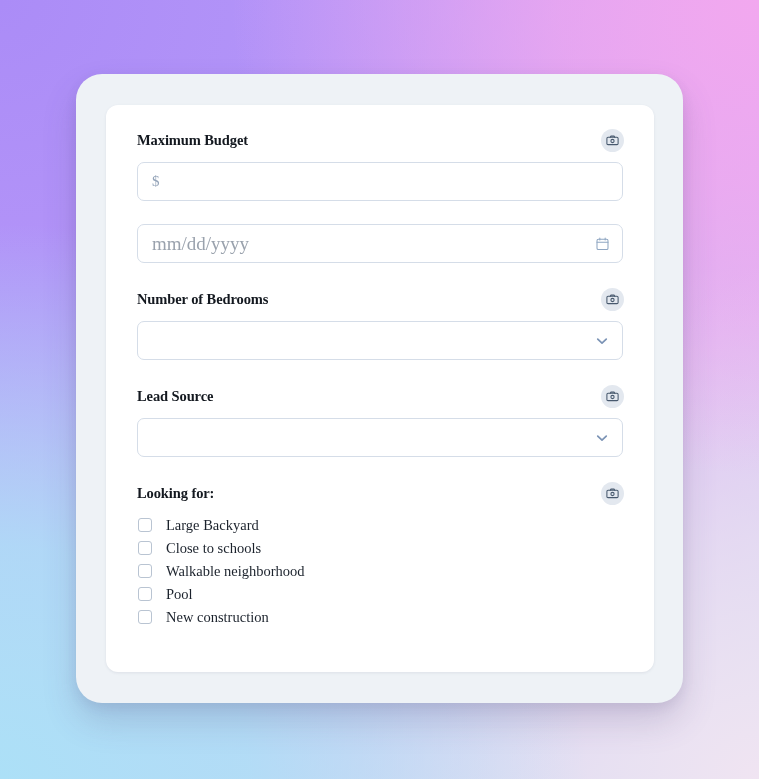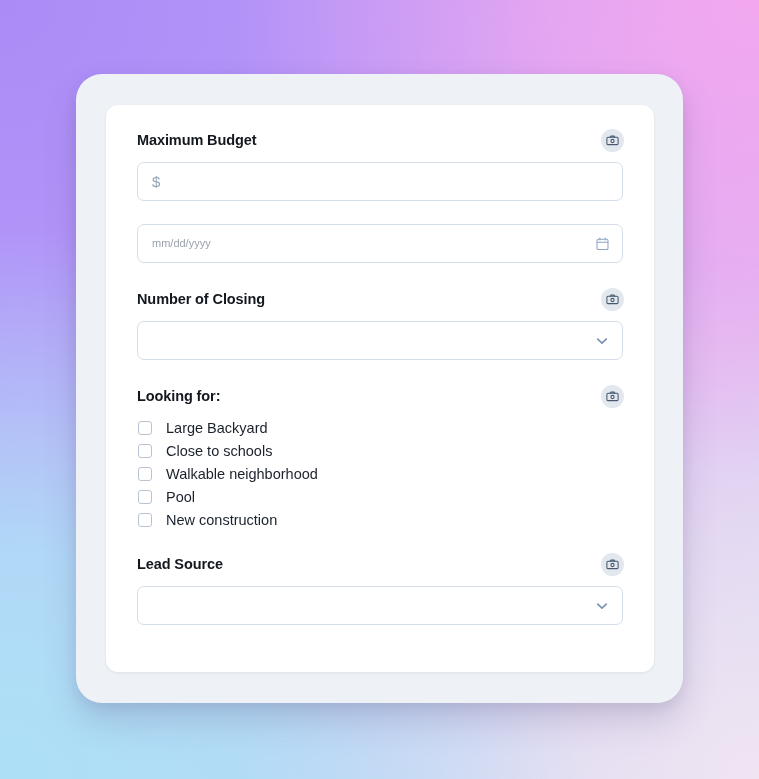--- a/index.html
+++ b/index.html
@@ -45,21 +45,21 @@
     box-shadow: 0 1px 3px rgba(70, 80, 110, 0.10);
     padding: 0;
     overflow: hidden;
   }
 
   .card-inner {
     padding: 22px 30px 0 31px;
   }
 
   
-  .field-group { margin-bottom: 23px; }
+  .field-group { margin-bottom: 23px; font-family: Liberation Serif, serif; }
   .field-group.checkbox-group { margin-bottom: 20px; }
 
   .field-head {
     display: flex;
     align-items: center;
     justify-content: space-between;
     height: 26px;
     margin-bottom: 9px;
   }
 
@@ -99,21 +99,21 @@
   }
   .select-input { cursor: pointer; }
 
   .input-prefix {
     font-size: 15px;
     color: #93a3b8;
     line-height: 1;
   }
 
   .input-placeholder {
-    font-size: 11px;
+    font-size: 19px;
     color: #9aa2ad;
     line-height: 1;
   }
 
   .input-value {
     font-size: 15px;
     color: #1b222c;
     line-height: 1;
   }
 
@@ -183,74 +183,39 @@
               <rect x="2.4" y="3.4" width="13.2" height="12.2" rx="1.6"></rect>
               <path d="M2.4 7.0 H15.6"></path>
               <path d="M5.8 1.9 V4.3 M12.2 1.9 V4.3"></path>
             </svg>
           </span>
         </div>
       </div>
 
       <div class="field-group">
         <div class="field-head">
-          <span class="field-label">Number of Closing</span>
+          <span class="field-label">Number of Bedrooms</span>
           <span class="capture-btn">
             <svg width="13" height="13" viewBox="0 0 16 16" fill="none" stroke="#48596e" stroke-width="1.3" stroke-linecap="round" stroke-linejoin="round">
               <rect x="1.1" y="4.1" width="13.8" height="9" rx="1.4"></rect>
               <circle cx="8" cy="8.6" r="2"></circle>
               <path d="M5.2 4.1 L6.1 2.6 H9.9 L10.8 4.1"></path>
             </svg>
           </span>
         </div>
         <div class="select-input">
           <span class="input-value"></span>
           <span class="input-trailing">
             <svg width="16" height="16" viewBox="0 0 18 18" fill="none" stroke="#7b93b5" stroke-width="1.9" stroke-linecap="round" stroke-linejoin="round">
               <path d="M4.2 6.9 L9 11.5 L13.8 6.9"></path>
             </svg>
           </span>
         </div>
       </div>
 
-      <div class="field-group checkbox-group">
-        <div class="field-head">
-          <span class="field-label">Looking for:</span>
-          <span class="capture-btn">
-            <svg width="13" height="13" viewBox="0 0 16 16" fill="none" stroke="#48596e" stroke-width="1.3" stroke-linecap="round" stroke-linejoin="round">
-              <rect x="1.1" y="4.1" width="13.8" height="9" rx="1.4"></rect>
-              <circle cx="8" cy="8.6" r="2"></circle>
-              <path d="M5.2 4.1 L6.1 2.6 H9.9 L10.8 4.1"></path>
-            </svg>
-          </span>
-        </div>
-        <div class="checkbox-list">
-          <div class="checkbox-row">
-            <span class="checkbox-box"></span>
-            <span class="checkbox-label">Large Backyard</span>
-          </div>
-          <div class="checkbox-row">
-            <span class="checkbox-box"></span>
-            <span class="checkbox-label">Close to schools</span>
-          </div>
-          <div class="checkbox-row">
-            <span class="checkbox-box"></span>
-            <span class="checkbox-label">Walkable neighborhood</span>
-          </div>
-          <div class="checkbox-row">
-            <span class="checkbox-box"></span>
-            <span class="checkbox-label">Pool</span>
-          </div>
-          <div class="checkbox-row">
-            <span class="checkbox-box"></span>
-            <span class="checkbox-label">New construction</span>
-          </div>
-        </div>
-      </div>
-
       <div class="field-group">
         <div class="field-head">
           <span class="field-label">Lead Source</span>
           <span class="capture-btn">
             <svg width="13" height="13" viewBox="0 0 16 16" fill="none" stroke="#48596e" stroke-width="1.3" stroke-linecap="round" stroke-linejoin="round">
               <rect x="1.1" y="4.1" width="13.8" height="9" rx="1.4"></rect>
               <circle cx="8" cy="8.6" r="2"></circle>
               <path d="M5.2 4.1 L6.1 2.6 H9.9 L10.8 4.1"></path>
             </svg>
           </span>
@@ -258,15 +223,50 @@
         <div class="select-input">
           <span class="input-value"></span>
           <span class="input-trailing">
             <svg width="16" height="16" viewBox="0 0 18 18" fill="none" stroke="#7b93b5" stroke-width="1.9" stroke-linecap="round" stroke-linejoin="round">
               <path d="M4.2 6.9 L9 11.5 L13.8 6.9"></path>
             </svg>
           </span>
         </div>
       </div>
 
+      <div class="field-group checkbox-group">
+        <div class="field-head">
+          <span class="field-label">Looking for:</span>
+          <span class="capture-btn">
+            <svg width="13" height="13" viewBox="0 0 16 16" fill="none" stroke="#48596e" stroke-width="1.3" stroke-linecap="round" stroke-linejoin="round">
+              <rect x="1.1" y="4.1" width="13.8" height="9" rx="1.4"></rect>
+              <circle cx="8" cy="8.6" r="2"></circle>
+              <path d="M5.2 4.1 L6.1 2.6 H9.9 L10.8 4.1"></path>
+            </svg>
+          </span>
+        </div>
+        <div class="checkbox-list">
+          <div class="checkbox-row">
+            <span class="checkbox-box"></span>
+            <span class="checkbox-label">Large Backyard</span>
+          </div>
+          <div class="checkbox-row">
+            <span class="checkbox-box"></span>
+            <span class="checkbox-label">Close to schools</span>
+          </div>
+          <div class="checkbox-row">
+            <span class="checkbox-box"></span>
+            <span class="checkbox-label">Walkable neighborhood</span>
+          </div>
+          <div class="checkbox-row">
+            <span class="checkbox-box"></span>
+            <span class="checkbox-label">Pool</span>
+          </div>
+          <div class="checkbox-row">
+            <span class="checkbox-box"></span>
+            <span class="checkbox-label">New construction</span>
+          </div>
+        </div>
+      </div>
+
     </div>
   </div>
 </div>
 
 </body></html>

